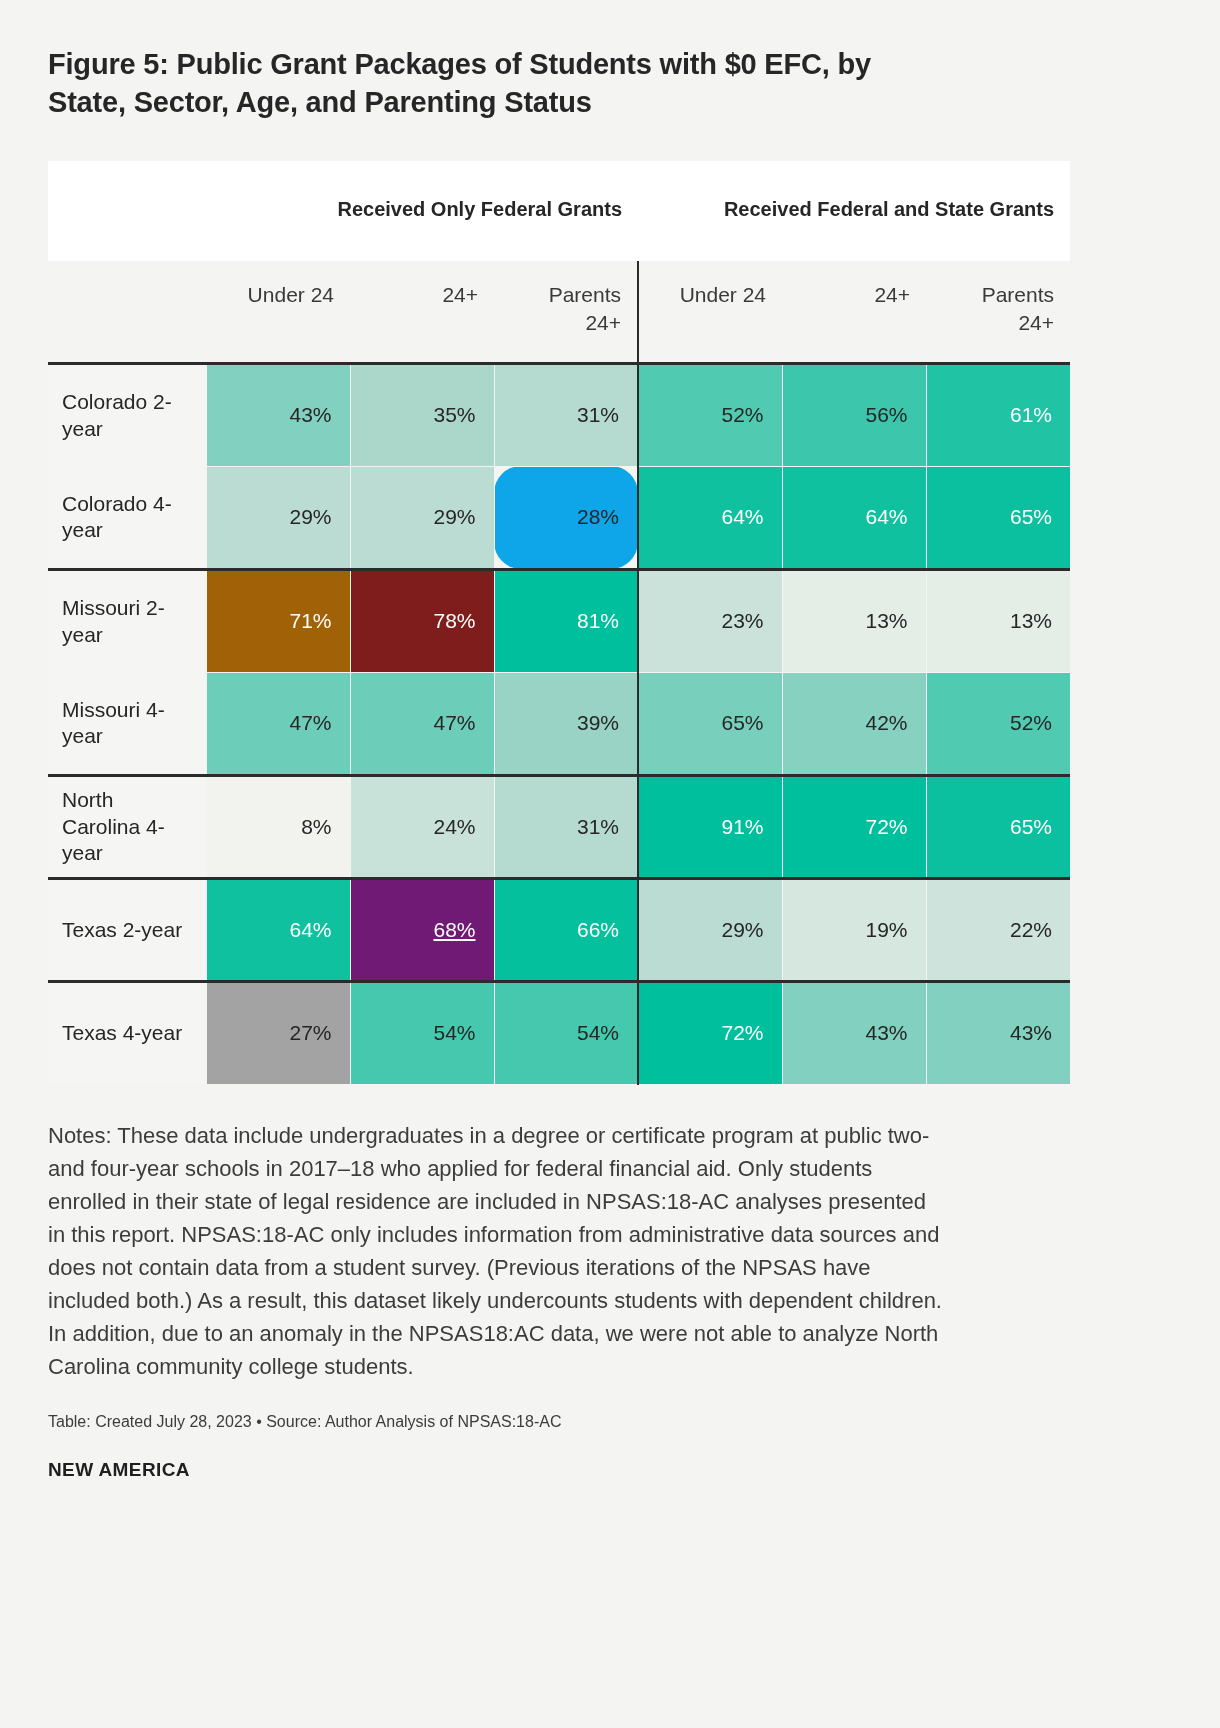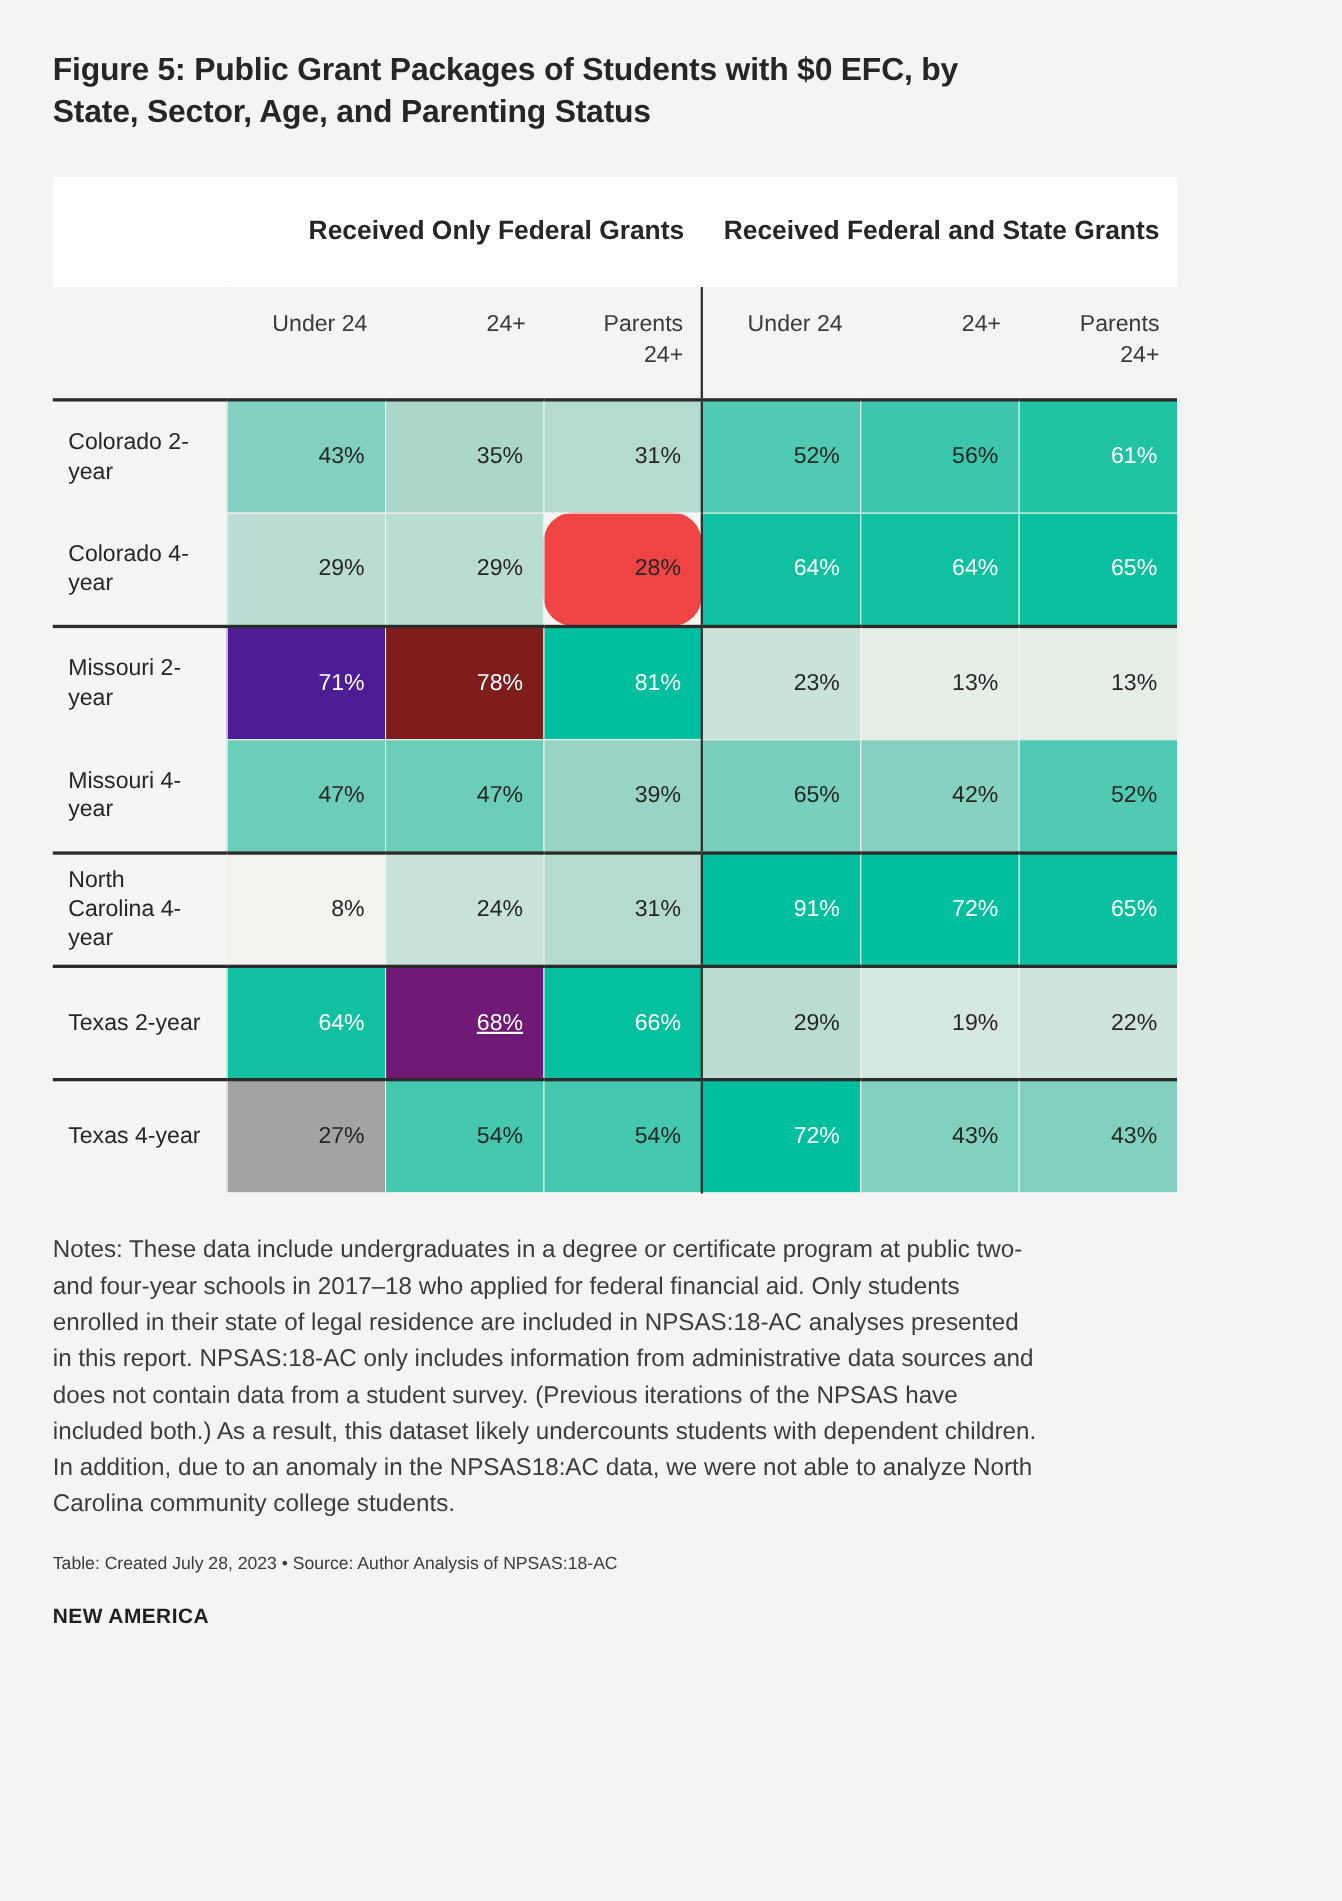--- a/index.html
+++ b/index.html
@@ -44,21 +44,21 @@
   table.heat col.c-label { width: 158px; }
   table.heat col.c-data  { width: 144px; }
 
   
   .grp-blank {
     background: #ffffff;
     border: none;
   }
   .grp-head {
     background: #ffffff;
-    font-size: 24px;
+    font-size: 20px;
     font-weight: 700;
     color: #262626;
     text-align: right;
     vertical-align: middle;
     padding: 22px 16px 26px 16px;
     line-height: 1.32;
     height: 100px;
   }
 
   
@@ -170,28 +170,28 @@
             <td class="cell" style="background: rgb(171, 214, 202);">35%</td>
             <td class="cell" style="background: rgb(181, 218, 208);">31%</td>
             <td class="cell vrule-body" style="background: rgb(81, 202, 178);">52%</td>
             <td class="cell" style="background: rgb(60, 199, 172);">56%</td>
             <td class="cell lightfg" style="background: rgb(33, 195, 165);">61%</td>
           </tr>
           <tr>
             <td class="rowlabel">Colorado 4-year</td>
             <td class="cell" style="background: rgb(187, 220, 210);">29%</td>
             <td class="cell" style="background: rgb(187, 220, 210);">29%</td>
-            <td class="cell" style="background: #ef4444; border-radius: 27px;">28%</td>
+            <td class="cell" style="background: #0ea5e9; border-radius: 27px;">28%</td>
             <td class="cell vrule-body lightfg" style="background: rgb(16, 193, 160);">64%</td>
             <td class="cell lightfg" style="background: rgb(16, 193, 160);">64%</td>
             <td class="cell lightfg" style="background: rgb(11, 192, 159);">65%</td>
           </tr>
           <tr class="grouptop">
             <td class="rowlabel">Missouri 2-year</td>
-            <td class="cell lightfg" style="background: #4c1d95; text-align: right;">71%</td>
+            <td class="cell lightfg" style="background: #a16207; text-align: right;">71%</td>
             <td class="cell lightfg" style="background: #7f1d1d;">78%</td>
             <td class="cell lightfg" style="background: rgb(0, 191, 156);">81%</td>
             <td class="cell vrule-body" style="background: rgb(202, 226, 218);">23%</td>
             <td class="cell" style="background: rgb(229, 237, 231);">13%</td>
             <td class="cell" style="background: rgb(229, 237, 231);">13%</td>
           </tr>
           <tr>
             <td class="rowlabel">Missouri 4-year</td>
             <td class="cell" style="background: rgb(108, 205, 185);">47%</td>
             <td class="cell" style="background: rgb(108, 205, 185);">47%</td>

